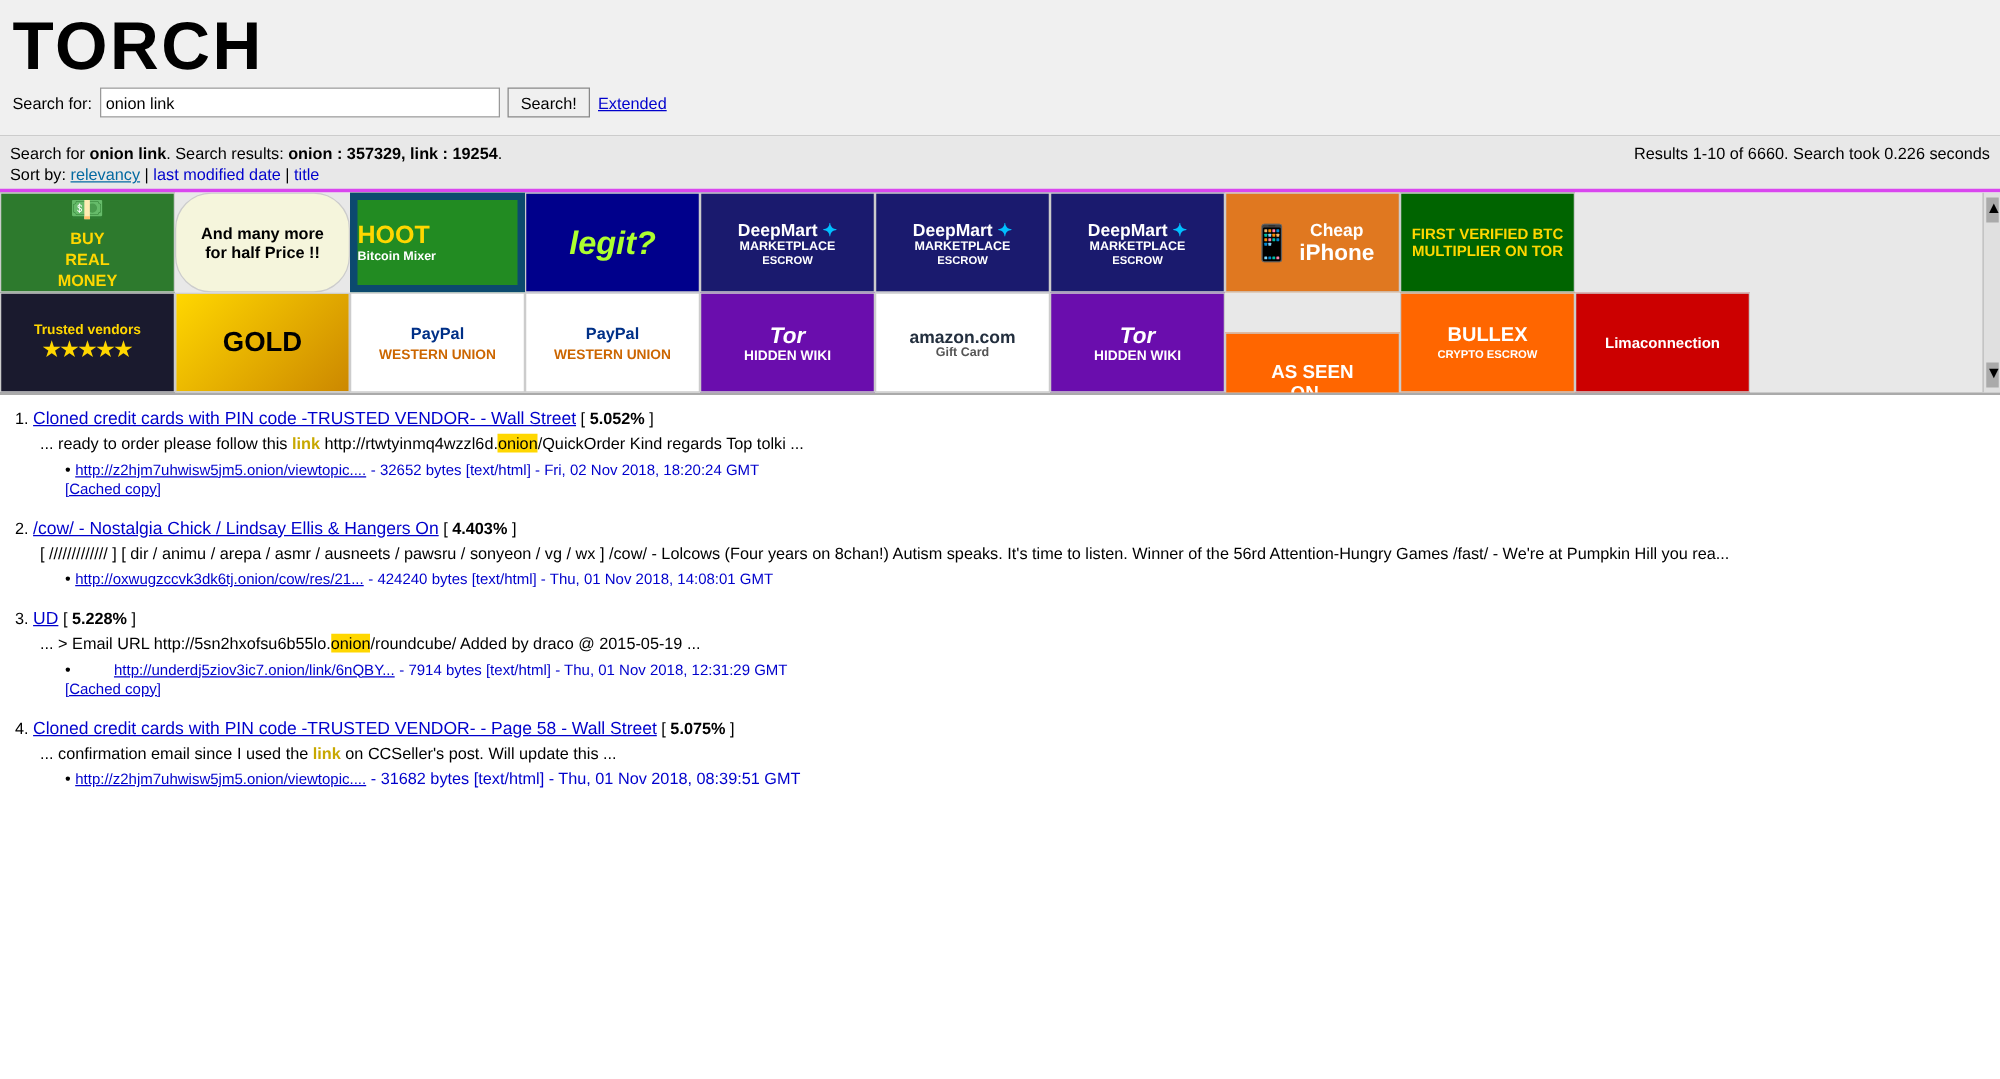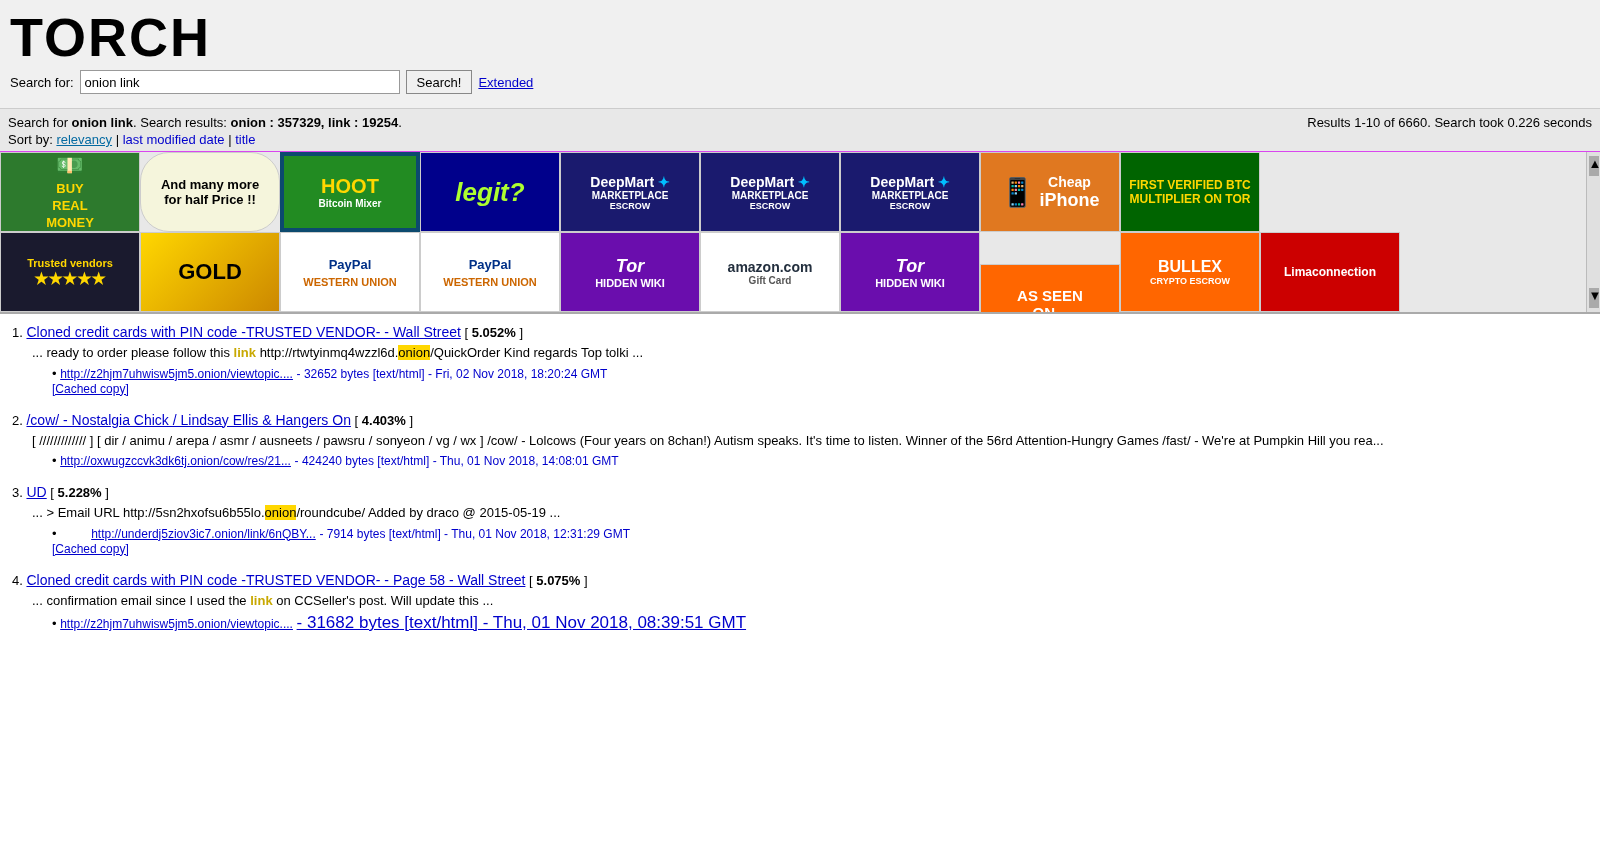--- a/index.html
+++ b/index.html
@@ -3,21 +3,21 @@
   <meta charset="utf-8">
   <style>
     * { margin: 0; padding: 0; box-sizing: border-box; }
     body { font-family: Arial, sans-serif; font-size: 13px; background: #fff; color: #000; }
 
     #header { background: #f0f0f0; border-bottom: 1px solid #ccc; padding: 10px 10px 14px 10px; }
 
     #search-bar { display: flex; align-items: center; gap: 6px; }
     #search-input { width: 320px; height: 26px; border: 1px solid #999; padding: 2px 4px; font-size: 13px; }
 
-    #results-header { background: #e8e8e8; border-bottom: 1px solid #d946ef; padding: 6px 8px 0 8px; }
+    #results-header { background: #e8e8e8; border-bottom: 3px solid #d946ef; padding: 6px 8px 0 8px; }
     #results-info { font-size: 13px; margin-bottom: 2px; display: flex; justify-content: space-between; }
     #sort-bar { font-size: 13px; margin-bottom: 4px; }
     #sort-bar a { color: #00c; text-decoration: none; }
 
     
     #ad-section { position: relative; background: #e8e8e8; border-bottom: 2px solid #aaa; overflow: hidden; }
     .ad-row { display: flex; height: 80px; overflow: hidden; }
     .ad-cell { flex: 0 0 140px; height: 80px; border: 1px solid #ccc; display: flex; align-items: center; justify-content: center; text-align: center; overflow: hidden; font-weight: bold; font-size: 11px; cursor: pointer; }
 
     
@@ -89,21 +89,21 @@
         <div>BUY</div>
           <div>REAL</div>
           <div>MONEY</div>
       </div>
     </div>
 
     <div class="ad-cell ad-and-many-more" style="background:#f5f5dc;color:#000;font-size:13px;font-weight:bold;flex:0 0 140px;height:80px;border:1px solid #ccc;display:flex;align-items:center;justify-content:center;text-align:center;cursor:pointer;">
       <span>And many more<br>for half Price !!</span>
     </div>
 
-    <div class="ad-cell ad-hoot" style="background:#228b22;color:#ffd700;font-size:14px;font-weight:900;flex:0 0 140px;height:80px;border:4px solid #0c4a6e;display:flex;align-items:center;justify-content:center;text-align:center;cursor:pointer;flex-direction:column;">
+    <div class="ad-cell ad-hoot" style="background:#228b22;color:#ffd700;font-size:14px;font-weight:900;flex:0 0 140px;height:80px;border:6px solid #0c4a6e;display:flex;align-items:flex-start;justify-content:center;text-align:center;cursor:pointer;flex-direction:column;">
       <div style="font-size:20px;color:#ffd700;">HOOT</div>
       <div style="font-size:10px;color:#fff;">Bitcoin Mixer</div>
     </div>
 
     <div class="ad-cell ad-legit" style="background:#00008b;color:#adff2f;font-size:26px;font-weight:900;font-style:italic;flex:0 0 140px;height:80px;border:1px solid #ccc;display:flex;align-items:center;justify-content:center;cursor:pointer;">
       <span>legit?</span>
     </div>
 
     <div class="ad-cell ad-deepmart1" style="background:#1a1a6e;color:#fff;font-size:10px;flex:0 0 140px;height:80px;border:1px solid #ccc;display:flex;align-items:center;justify-content:center;text-align:center;cursor:pointer;flex-direction:column;">
       <div style="font-size:14px;font-weight:900;">DeepMart <span style="color:#00bfff;">✦</span></div>
@@ -251,17 +251,17 @@
     <div>
       <span style="font-size:13px;">4. </span>
       <a href="#" style="font-size:14px;color:#00c;text-decoration:underline;">Cloned credit cards with PIN code -TRUSTED VENDOR- - Page 58 - Wall Street</a>
       <span style="font-size:13px;"> [ <strong>5.075%</strong> ]</span>
     </div>
     <div style="font-size:13px;margin:3px 0 3px 20px;line-height:1.5;">
       ... confirmation email since I used the <span style="color:#c8a800;font-weight:bold;">link</span> on CCSeller's post. Will update this ...
     </div>
     <div style="margin-left:40px;">
       <span>• </span><a href="#" style="color:#00c;font-size:12px;">http://z2hjm7uhwisw5jm5.onion/viewtopic....</a>
-      <span style="color:#00c;font-size:17px;text-decoration:underline;"> - 31682 bytes [text/html] - Thu, 01 Nov 2018, 08:39:51 GMT</span>
+      <span style="color:#00c;font-size:13px;"> - 31682 bytes [text/html] - Thu, 01 Nov 2018, 08:39:51 GMT</span>
     </div>
   </div>
 
 </div>
 
 </body></html>

